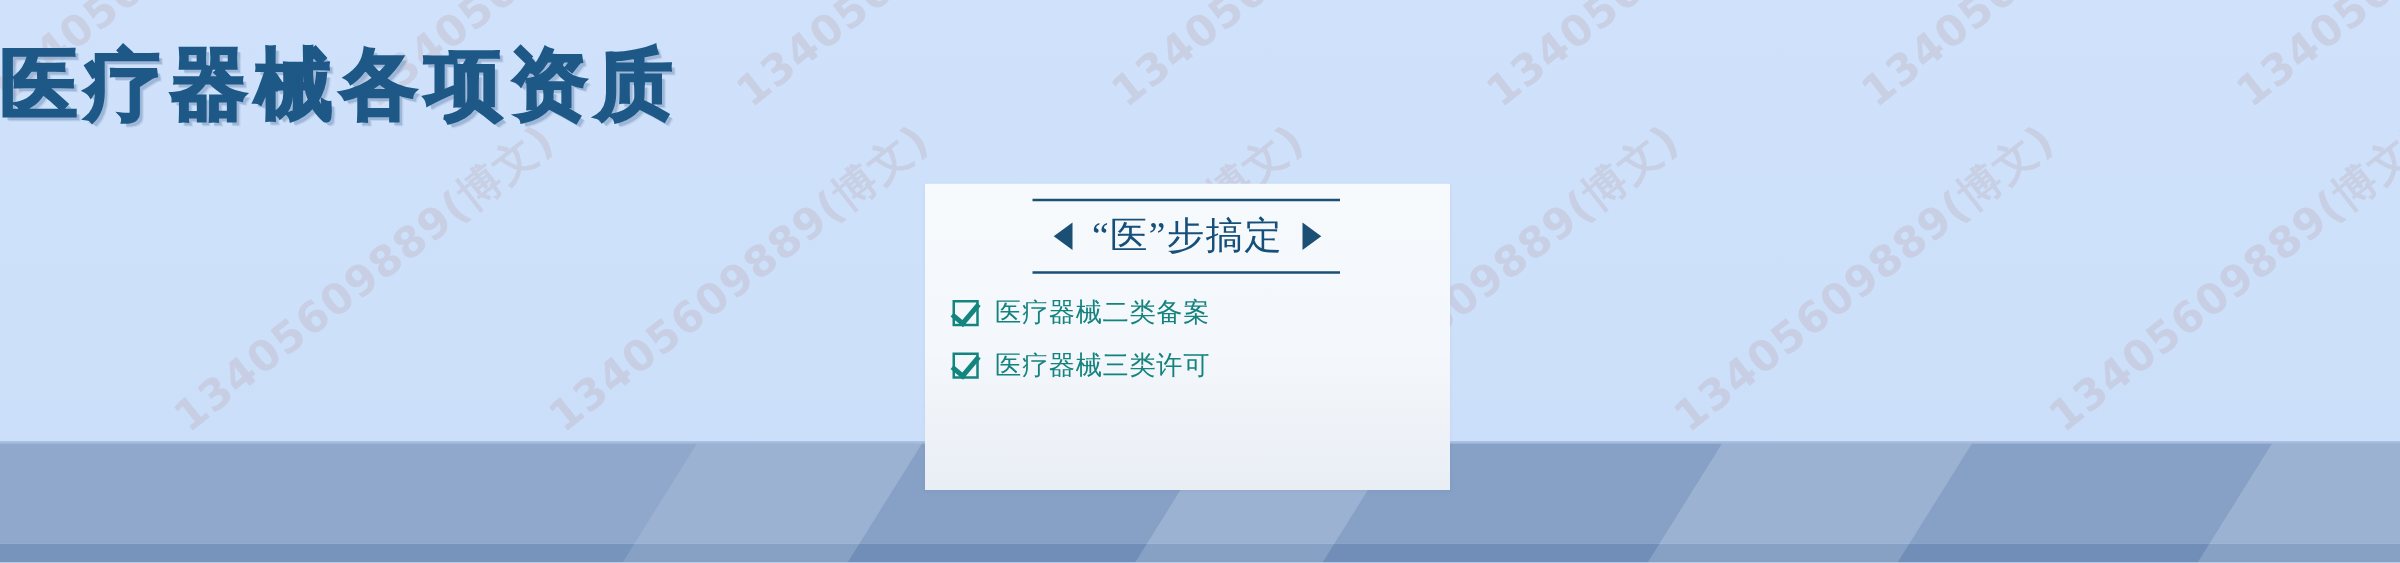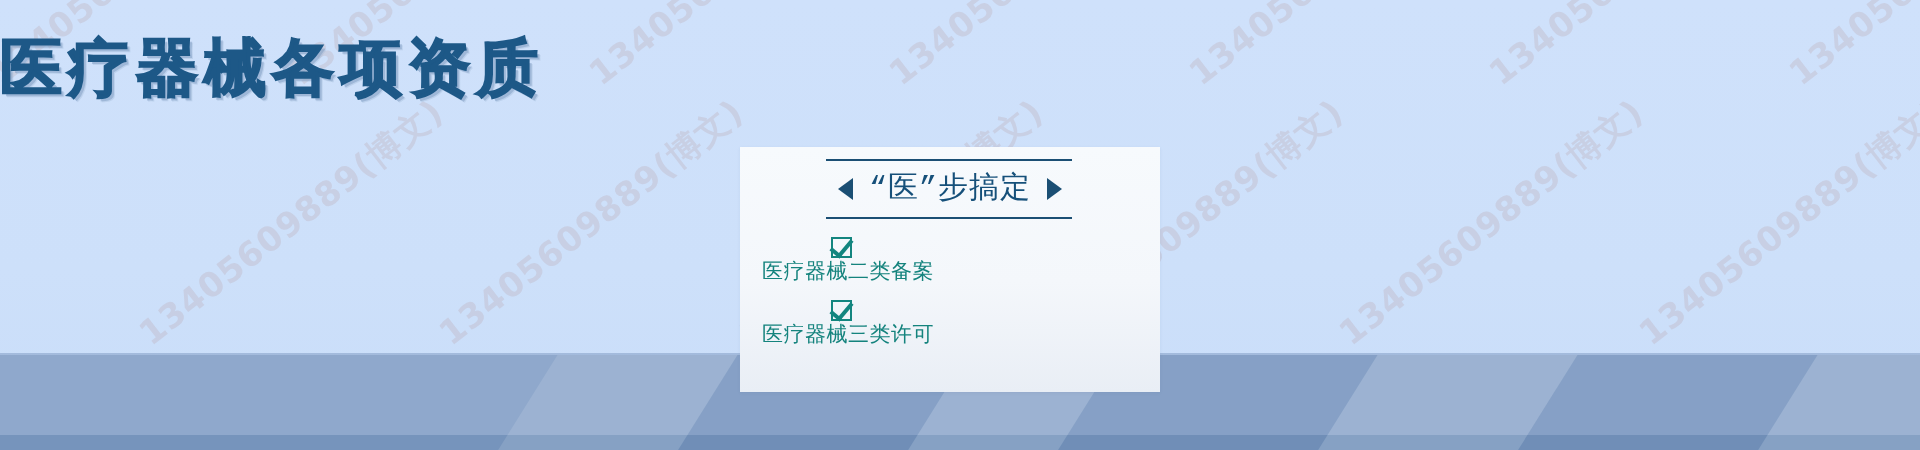--- a/index.html
+++ b/index.html
@@ -83,33 +83,33 @@
   }
   .rule-top{top:12px;}
   .rule-bot{top:70px;}
   .tri{
     width:0;height:0;border-top:11px solid transparent;
     border-bottom:11px solid transparent;flex:0 0 auto;
   }
   .tri-l{border-right:15px solid #1b4f74;}
   .tri-r{border-left:15px solid #1b4f74;}
   .head-text{
-    font-family:Liberation Mono, monospace;
+    font-family:Liberation Serif, serif;
     font-size:30px;line-height:40px;color:#16507a;font-weight:400;
     letter-spacing:1px;white-space:nowrap;
   }
 
   .checks{
     margin-top:28px;padding:0 22px;
   }
   .check-row{
     display:flex;align-items:center;margin-bottom:16px;
   }
   .check-item{
-    display:flex;align-items:center;white-space:nowrap;flex-direction:column;
+    display:flex;align-items:center;white-space:nowrap;
   }
   .check-item + .check-item{margin-left:36px;}
   .cbox{
     position:relative;width:21px;height:21px;flex:0 0 auto;
     border:2px solid #13857f;box-sizing:border-box;margin-right:13px;
   }
   .cbox:after{
     content:"";position:absolute;left:2px;top:-4px;
     width:9px;height:18px;border:solid #13857f;
     border-width:0 4px 4px 0;transform:rotate(40deg);

